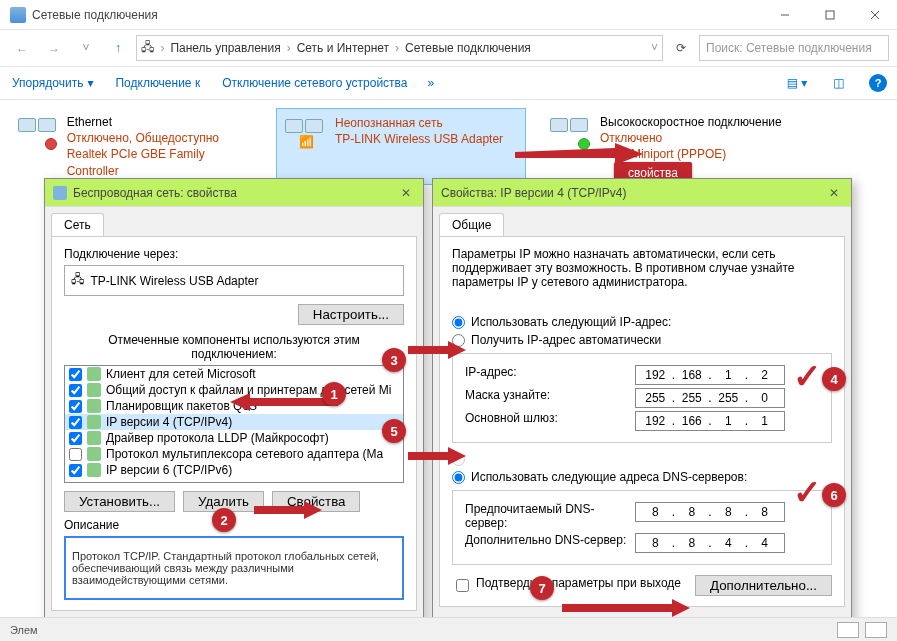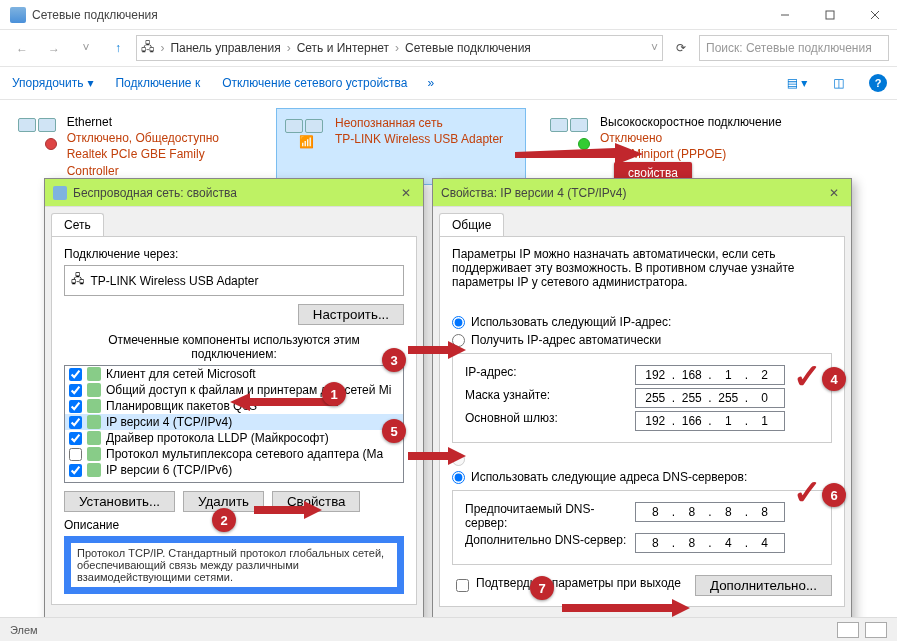--- a/index.html
+++ b/index.html
@@ -52,21 +52,21 @@
 .tabhead { display:flex; gap:4px; background:#f0f0f0; padding-top:6px; padding-left:6px; }
 .tab { background:#fff; border:1px solid #ccc; border-bottom:none; padding:4px 12px; border-radius:3px 3px 0 0;}
 .tabcontent { background:#fff; border:1px solid #ccc; margin:0 6px 6px 6px; padding:10px 12px; }
 .txtinput { width:100%; border:1px solid #aaa; padding:4px 6px; background:#fff;}
 .btn { background:#e1e1e1; border:1px solid #adadad; padding:2px 14px; min-width:70px;}
 .componentbox { border:1px solid #828790; background:#fff; height:118px; overflow:auto;}
 .comprow { display:flex; align-items:center; gap:5px; padding:1px 4px;}
 .comprow.sel { background:#d0e8ff;}
 .comprow input[type=checkbox]{margin:0;width:13px;height:13px;}
 .comprow .ci{width:14px;height:14px;background:#8c8;border-radius:2px;display:inline-block;}
-.descbox{border:7px solid #3b82f6;padding:4px 6px;margin-top:4px; font-size:11px;color:#333;}
+.descbox{border:2px solid #3b82f6;padding:12px 6px;margin-top:4px; font-size:11px;color:#333;}
 .buttonrow{display:flex;gap:8px;margin-top:8px;justify-content:flex-start;}
 .buttonrow.right{justify-content:flex-end;padding:8px 12px;}
 
 
 .radiogroup{margin:6px 0;}
 .radioline{display:flex;align-items:center;gap:6px;margin:4px 0;}
 .radioline input[type=radio]{margin:0;width:13px;height:13px;}
 .radioline.disabled{color:#aaa;}
 .ipblock{border:1px solid #ccc; padding:8px 12px;margin:4px 0 10px 0;}
 .iprow{display:flex;align-items:flex-start;margin:3px 0;}

